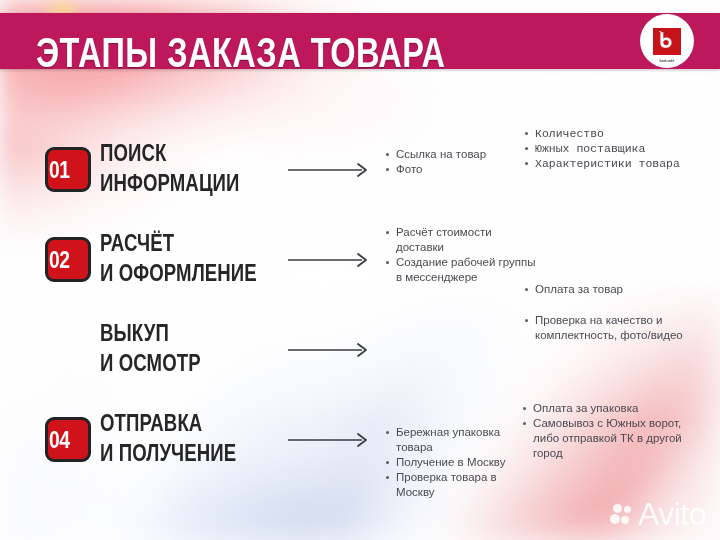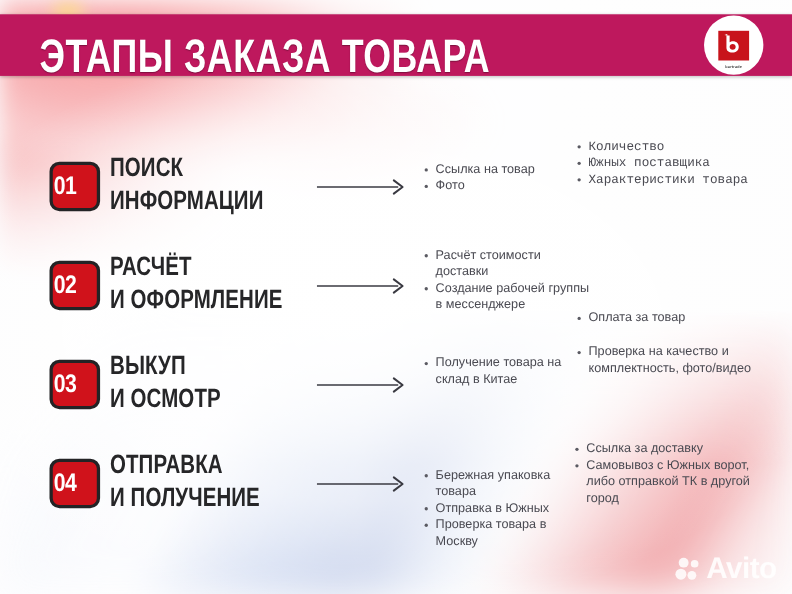--- a/index.html
+++ b/index.html
@@ -247,22 +247,22 @@
     background: rgba(255,255,255,0.93);
     border-radius: 50%;
     display: block;
   }
   .wm-d1 { width: 10px; height: 10px; left: 0;  top: 11px; }
   .wm-d2 { width: 8px;  height: 8px;  left: 11px; top: 13px; }
   .wm-d3 { width: 9px;  height: 9px;  left: 3px;  top: 1px; }
   .wm-d4 { width: 7px;  height: 7px;  left: 14px; top: 3px; }
   .wm-text {
     color: rgba(255,255,255,0.95);
-    font-size: 27px;
-    font-weight: bold;
+    font-size: 32px;
+    font-weight: normal;
     line-height: 1;
     letter-spacing: -0.5px;
   }
 </style>
 </head>
 <body>
 
 <div id="poster">
 
   <div class="bg-layer bg-base"></div>
@@ -329,61 +329,53 @@
           </ul>
       </div>
       <div class="col-b">
         <ul class="blist">
             <li>Оплата за товар</li>
           </ul>
       </div>
     </div>
 
     <div class="step-row r3">
-      <div class="badge">
-        <span class="badge-num">03</span>
-      </div>
       <div class="step-title">ВЫКУП
 И ОСМОТР</div>
       <svg class="arrow" viewBox="0 0 82 16">
         <line x1="0" y1="8" x2="74" y2="8" stroke="#3a3a42" stroke-width="1.4"></line>
         <polyline points="70,2 78,8 70,14" fill="none" stroke="#3a3a42" stroke-width="1.8" stroke-linecap="round" stroke-linejoin="round"></polyline>
       </svg>
-      <div class="col-a">
-        <ul class="blist">
-            <li>Получение товара на склад в Китае</li>
-          </ul>
-      </div>
       <div class="col-b">
         <ul class="blist">
             <li>Проверка на качество и комплектность, фото/видео</li>
           </ul>
       </div>
     </div>
 
     <div class="step-row r4">
       <div class="badge">
         <span class="badge-num">04</span>
       </div>
       <div class="step-title">ОТПРАВКА
 И ПОЛУЧЕНИЕ</div>
       <svg class="arrow" viewBox="0 0 82 16">
         <line x1="0" y1="8" x2="74" y2="8" stroke="#3a3a42" stroke-width="1.4"></line>
         <polyline points="70,2 78,8 70,14" fill="none" stroke="#3a3a42" stroke-width="1.8" stroke-linecap="round" stroke-linejoin="round"></polyline>
       </svg>
       <div class="col-a">
         <ul class="blist">
             <li>Бережная упаковка товара</li>
-            <li>Отправка в Южных</li>
+            <li>Получение в Москву</li>
             <li>Проверка товара в Москву</li>
           </ul>
       </div>
       <div class="col-b">
         <ul class="blist">
-            <li>Ссылка за доставку</li>
+            <li>Оплата за упаковка</li>
             <li>Самовывоз с Южных ворот, либо отправкой ТК в другой город</li>
           </ul>
       </div>
     </div>
 
   </div>
 
   <div class="watermark">
     <span class="wm-dots">
       <i class="wm-d1"></i>

